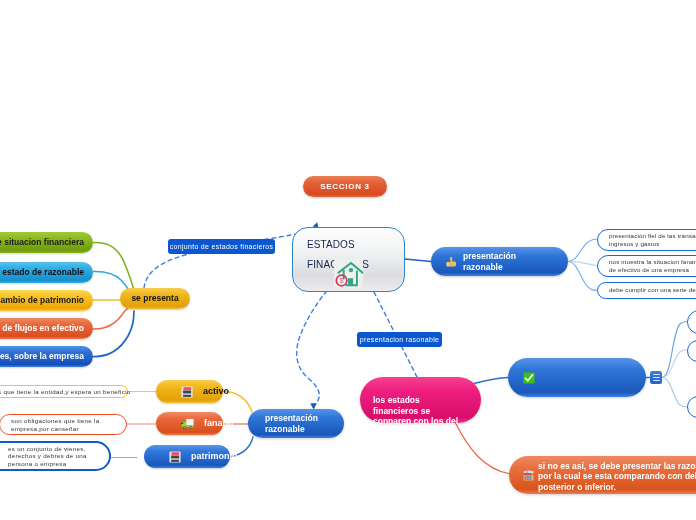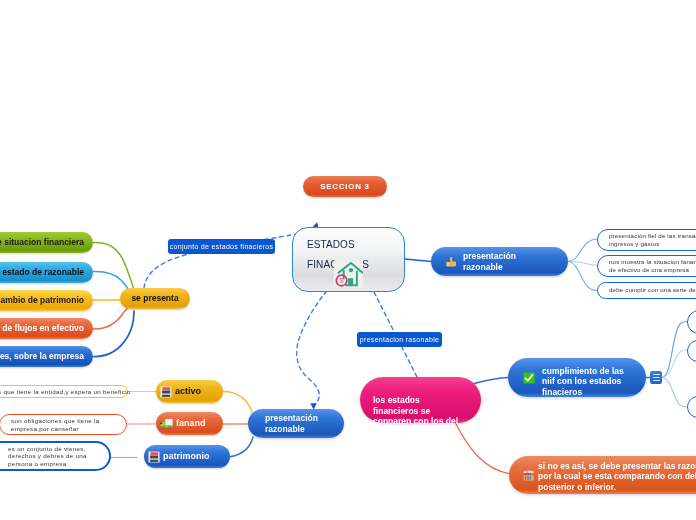--- a/index.html
+++ b/index.html
@@ -70,21 +70,21 @@
      box-shadow:0 1px 2px rgba(0,0,0,.2);}
   #n-hub .txt{font-size:8.5px;font-weight:bold;color:#141414;white-space:nowrap;}
 
   
   #n-pr-bl{left:248px;top:409px;width:96px;height:29px;padding-left:17px;
      background:linear-gradient(180deg,#5694e8 0%,#2f75d8 30%,#1a57bb 88%,#3e81de 100%);
      box-shadow:0 1px 3px rgba(0,0,0,.2);}
   #n-pr-bl .txt{font-size:8.5px;font-weight:bold;color:#fff;line-height:10.6px;}
 
   
-  .leaf-b{height:23px;padding-left:4px;gap:3px;box-shadow:0 1px 2px rgba(0,0,0,.2);}
+  .leaf-b{height:23px;padding-left:25px;gap:10px;box-shadow:0 1px 2px rgba(0,0,0,.2);}
   .leaf-b .txt{font-size:9px;font-weight:bold;white-space:nowrap;}
   #n-activo{left:156px;top:380px;width:67px;
      background:linear-gradient(180deg,#f8cd4b 0%,#f2b71e 30%,#e3a006 88%,#f3c134 100%);}
   #n-activo .txt{color:#141414;}
   #n-pasivo{left:156px;top:412px;width:67px;
      background:linear-gradient(180deg,#f08a63 0%,#e9683c 30%,#d94e1e 88%,#ee7a4f 100%);}
   #n-pasivo .txt{color:#fff;}
   #n-patri{left:144px;top:445px;width:86px;
      background:linear-gradient(180deg,#5694e8 0%,#2f75d8 30%,#1a57bb 88%,#3e81de 100%);}
   #n-patri .txt{color:#fff;}
@@ -333,23 +333,20 @@
 año anterior</span>
     </div>
 
   <div class="node pill" id="n-compliance">
     <span class="ico">
         <svg viewBox="0 0 12 12" width="12" height="12">
           <rect x="0.4" y="0.4" width="11.2" height="11.2" rx="0.7" fill="#35c410"></rect>
           <path d="M2.5,6.3 L4.8,8.7 L9.5,2.9" fill="none" stroke="#ffffff" stroke-width="1.8" stroke-linecap="round" stroke-linejoin="round"></path>
         </svg>
       </span>
-    <span class="txt">cumplimiento de  las
-niif con los estados
-finacieros</span>
     </div>
   <div id="toggle-compliance">
       <i></i>
       <i></i>
       <i></i>
     </div>
 
   <div class="node pill" id="n-warning">
     <span class="ico">
         <svg viewBox="0 0 13 13" width="13" height="13">

